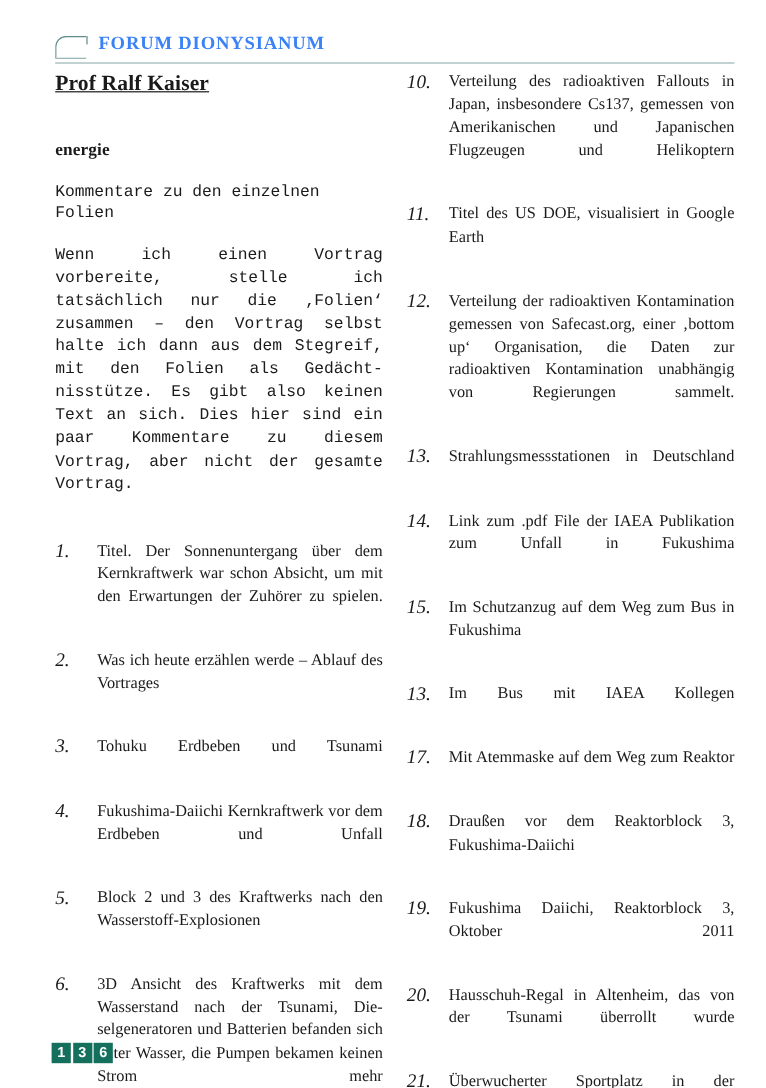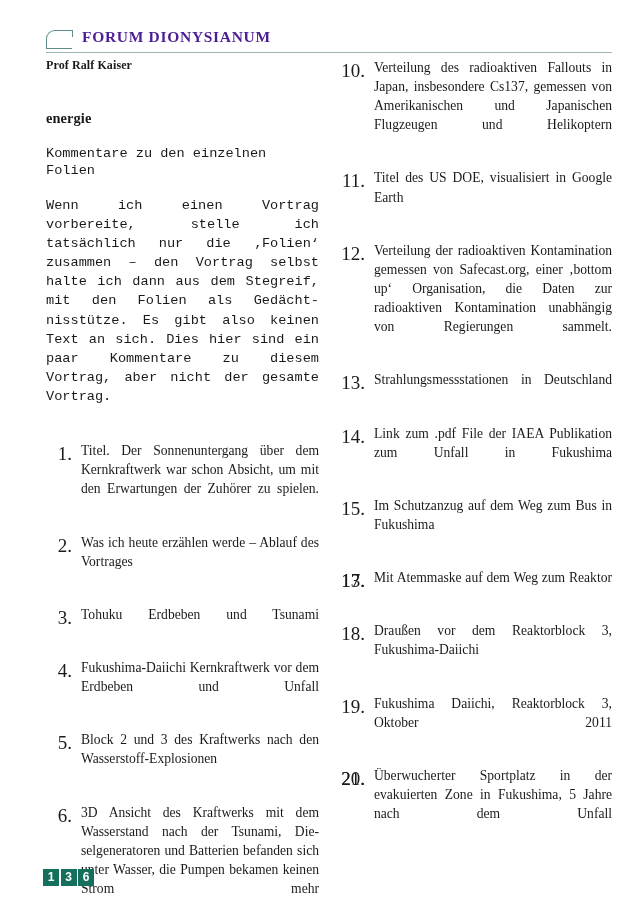--- a/index.html
+++ b/index.html
@@ -52,21 +52,21 @@
     background: #5f8b8b;
   }
   .rh-title {
     position: absolute;
     left: 36px;
     top: 0;
     font-family: "Liberation Serif", "DejaVu Serif", serif;
     font-weight: bold;
     font-size: 15.5px;
     letter-spacing: 0.7px;
-    color: #4c1d95;
+    color: #3b82f6;
     white-space: nowrap;
   }
   .rh-rule {
     position: absolute;
     left: 0;
     top: 23.5px;
     width: 566px;
     height: 1px;
     background: #9bb4b4;
   }
@@ -83,24 +83,25 @@
     position: absolute;
     top: 0;
     width: 273px;
   }
   .col-left  { left: 0; }
   .col-right { left: 293px; }
 
   
   .author {
     font-weight: bold;
-    font-size: 12px;
+    font-size: 18px;
     line-height: 1.28;
     margin: 0 0 16px 0;
     letter-spacing: 0.1px;
+    text-decoration: underline;
   }
   .article-title {
     font-weight: bold;
     font-size: 14.4px;
     line-height: 1.33;
     margin: 0 0 17px 0;
     text-align: justify;
     letter-spacing: 0.1px;
   }
   .subtitle {
@@ -132,23 +133,24 @@
     text-align: justify;
     margin-bottom: 15px;
     hyphens: manual;
   }
   .num-item:last-child { margin-bottom: 0; }
   .num-item > .num {
     position: absolute;
     left: 0;
     top: 0;
     width: 26px;
-    text-align: right;
-    font-size: 19px;
+    text-align: left;
+    font-size: 16px;
     line-height: 1.405;
+    font-style: italic;
   }
   .num-item > .txt {
     display: block;
   }
   
   .num-item > .txt::after,
   .intro::after {
     content: "";
     display: inline-block;
     width: 100%;
@@ -254,35 +256,37 @@
         <li class="num-item">
           <span class="num">14.</span>
           <span class="txt">Link zum .pdf File der IAEA Publika­tion zum Unfall in Fukushima</span>
         </li>
         <li class="num-item">
           <span class="num">15.</span>
           <span class="txt">Im Schutzanzug auf dem Weg zum Bus in Fukushima</span>
         </li>
         <li class="num-item">
           <span class="num">13.</span>
+          <span class="txt">Im Bus mit IAEA Kollegen</span>
         </li>
         <li class="num-item">
           <span class="num">17.</span>
           <span class="txt">Mit Atemmaske auf dem Weg zum Reaktor</span>
         </li>
         <li class="num-item">
           <span class="num">18.</span>
           <span class="txt">Draußen vor dem Reaktorblock 3, Fukushima-Daiichi</span>
         </li>
         <li class="num-item">
           <span class="num">19.</span>
           <span class="txt">Fukushima Daiichi, Reaktorblock 3, Oktober 2011</span>
         </li>
         <li class="num-item">
           <span class="num">20.</span>
+          <span class="txt">Hausschuh-Regal in Altenheim, das von der Tsunami überrollt wurde</span>
         </li>
         <li class="num-item">
           <span class="num">21.</span>
           <span class="txt">Überwucherter Sportplatz in der evakuierten Zone in Fukushima, 5 Jahre nach dem Unfall</span>
         </li>
 
       </ol>
     </div>
 
   </div>

